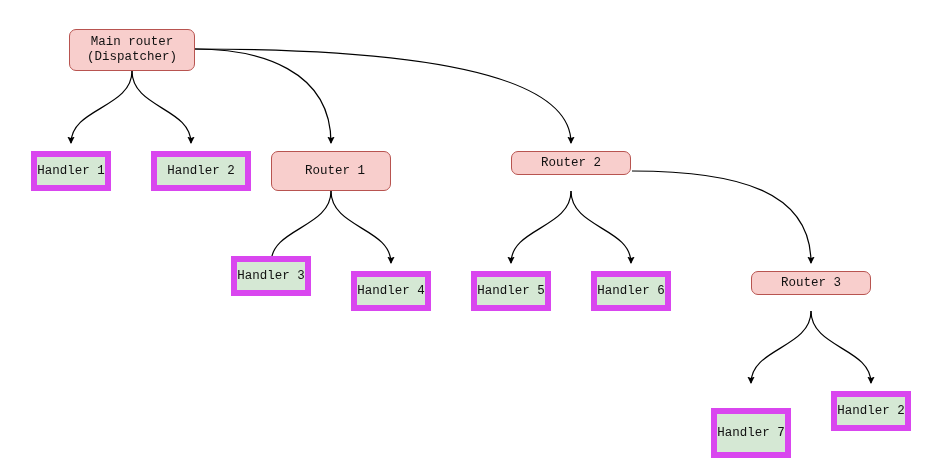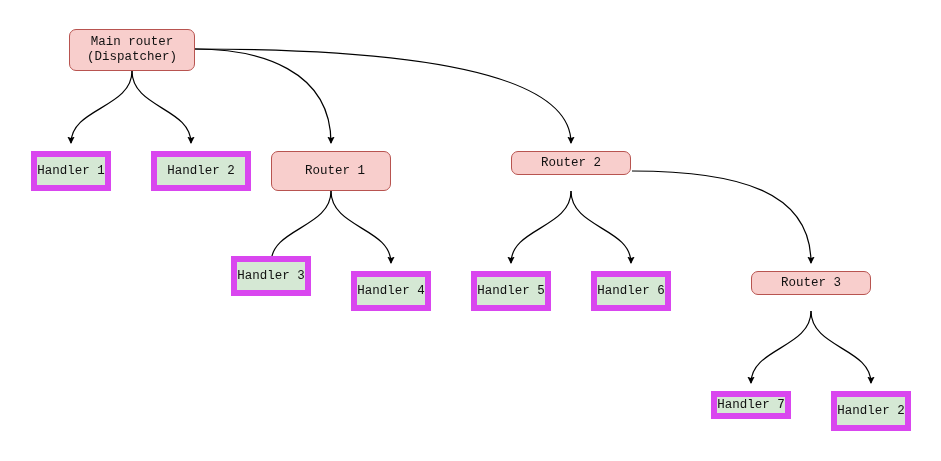--- a/index.html
+++ b/index.html
@@ -80,17 +80,17 @@
 (Dispatcher)</span></div>
       <div class="node node-handler" style="left: 31px; top: 151px; width: 80px; height: 40px;"><span>Handler 1</span></div>
       <div class="node node-handler" style="left: 151px; top: 151px; width: 100px; height: 40px;"><span>Handler 2</span></div>
       <div class="node node-router" style="left: 271px; top: 151px; width: 120px; height: 40px; padding-left: 8px;"><span>Router 1</span></div>
       <div class="node node-router" style="left: 511px; top: 151px; width: 120px; height: 24px;"><span>Router 2</span></div>
       <div class="node node-handler" style="left: 231px; top: 256px; width: 80px; height: 40px;"><span>Handler 3</span></div>
       <div class="node node-handler" style="left: 351px; top: 271px; width: 80px; height: 40px;"><span>Handler 4</span></div>
       <div class="node node-handler" style="left: 471px; top: 271px; width: 80px; height: 40px; align-items: center;"><span>Handler 5</span></div>
       <div class="node node-handler" style="left: 591px; top: 271px; width: 80px; height: 40px; text-align: right;"><span>Handler 6</span></div>
       <div class="node node-router" style="left: 751px; top: 271px; width: 120px; height: 24px;"><span>Router 3</span></div>
-      <div class="node node-handler" style="left: 711px; top: 391px; width: 80px; height: 28px;"><span>Handler 7</span></div>
+      <div class="node node-handler" style="left: 711px; top: 408px; width: 80px; height: 50px;"><span>Handler 7</span></div>
       <div class="node node-handler" style="left: 831px; top: 391px; width: 80px; height: 40px;"><span>Handler 2</span></div>
     </div>
 
 </div>
 
 </body></html>

